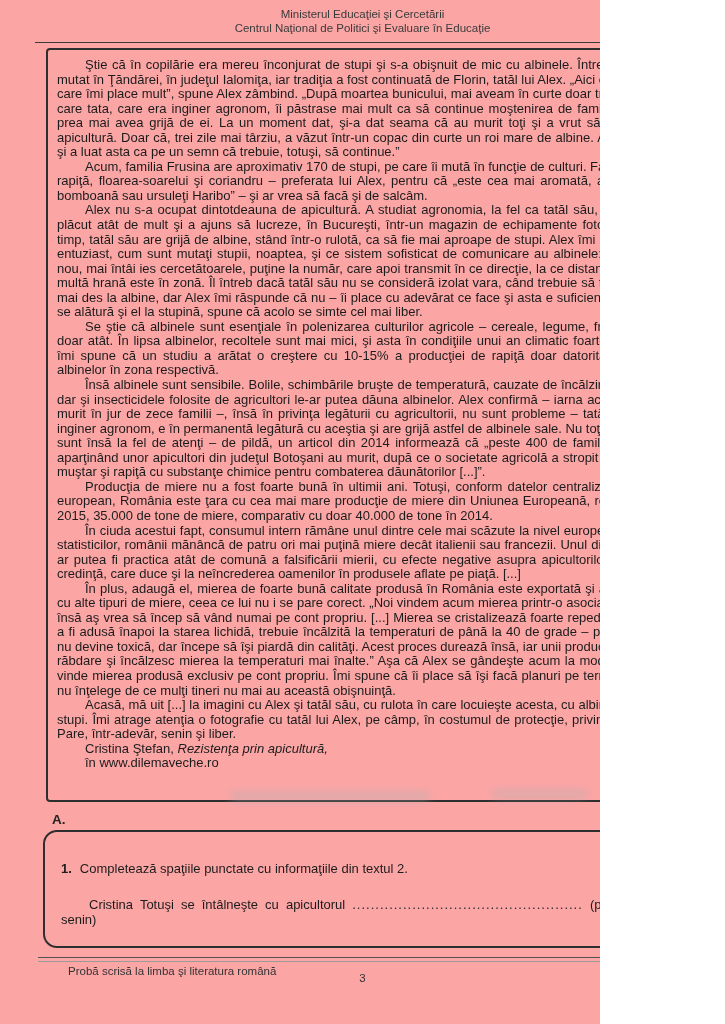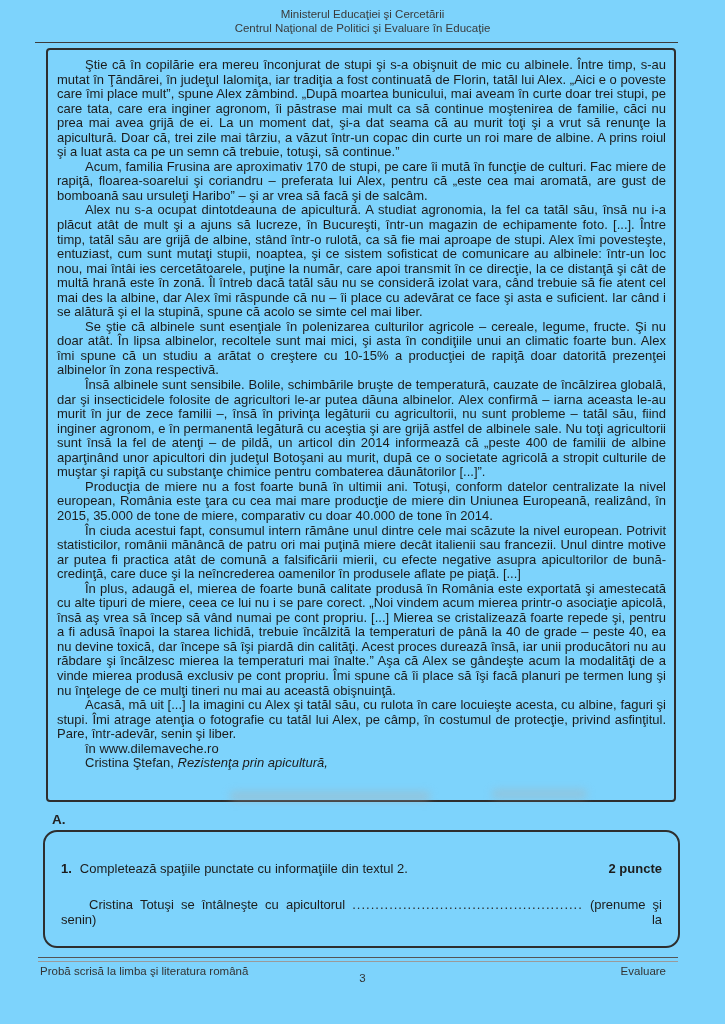--- a/index.html
+++ b/index.html
@@ -1,17 +1,17 @@
 <!DOCTYPE html>
 <html><head>
 <meta charset="utf-8">
 <style>
   html,body{margin:0;padding:0;background:#ffffff;}
   .page{
-    position:relative;width:725px;height:1024px;background:#7dd3fc;
+    position:relative;width:600px;height:1024px;background:#fca5a5;
     font-family:"Liberation Sans",sans-serif;color:#1e1e1e;overflow:hidden;
   }
   
   .doc-header{position:absolute;top:8px;left:0;width:725px;text-align:center;
     font-size:11.5px;line-height:13.5px;color:#3a3a3a;}
   .header-rule{position:absolute;top:42px;left:35px;width:643px;border-top:1.5px solid #3c3c3c;}
   
   .text-box{
     position:absolute;top:48px;left:46px;width:630px;height:754px;box-sizing:border-box;
     border:2px solid #2e2e2e;border-radius:4px;padding:8px 8px 4px 9px;overflow:hidden;
@@ -35,21 +35,21 @@
   .q-num{font-weight:bold;margin-right:8px;}
   .q-prompt{flex:1;margin-top:6px;}
   .q-points{font-weight:bold;margin-left:12px;white-space:nowrap;}
   .fill-line1{margin-top:21px;font-size:13px;line-height:15px;color:#1c1c1c;
     text-indent:28px;text-align:justify;text-align-last:justify;}
   .fill-line2{margin-top:17px;font-size:13px;line-height:15px;color:#1c1c1c;text-align:left;}
   .dots{letter-spacing:1px;color:#2a2a2a;}
   
   .footer-rule{position:absolute;top:957px;left:38px;width:640px;height:3px;
     border-top:1.5px solid #555;border-bottom:1px solid #9a9a9a;}
-  .doc-footer{position:absolute;top:965px;left:40px;width:626px;display:flex;
+  .doc-footer{position:absolute;top:965px;left:68px;width:626px;display:flex;
     justify-content:space-between;font-size:11.5px;color:#333;}
   .page-num{position:absolute;top:972px;left:0;width:725px;text-align:center;
     font-size:11.5px;color:#333;}
 </style>
 </head>
 <body>
 
 <div class="page">
 
   <div class="doc-header">
@@ -61,22 +61,22 @@
   <div class="text-box">
     <p>Ştie că în copilărie era mereu înconjurat de stupi şi s-a obişnuit de mic cu albinele. Între timp, s-au mutat în Ţăndărei, în judeţul Ialomiţa, iar tradiţia a fost continuată de Florin, tatăl lui Alex. „Aici e o poveste care îmi place mult”, spune Alex zâmbind. „După moartea bunicului, mai aveam în curte doar trei stupi, pe care tata, care era inginer agronom, îi păstrase mai mult ca să continue moştenirea de familie, căci nu prea mai avea grijă de ei. La un moment dat, şi-a dat seama că au murit toţi şi a vrut să renunţe la apicultură. Doar că, trei zile mai târziu, a văzut într-un copac din curte un roi mare de albine. A prins roiul şi a luat asta ca pe un semn că trebuie, totuşi, să continue.”</p>
     <p>Acum, familia Frusina are aproximativ 170 de stupi, pe care îi mută în funcţie de culturi. Fac miere de rapiţă, floarea-soarelui şi coriandru – preferata lui Alex, pentru că „este cea mai aromată, are gust de bomboană sau ursuleţi Haribo” – şi ar vrea să facă şi de salcâm.</p>
     <p>Alex nu s-a ocupat dintotdeauna de apicultură. A studiat agronomia, la fel ca tatăl său, însă nu i-a plăcut atât de mult şi a ajuns să lucreze, în Bucureşti, într-un magazin de echipamente foto. [...]. Între timp, tatăl său are grijă de albine, stând într-o rulotă, ca să fie mai aproape de stupi. Alex îmi povesteşte, entuziast, cum sunt mutaţi stupii, noaptea, şi ce sistem sofisticat de comunicare au albinele: într-un loc nou, mai întâi ies cercetătoarele, puţine la număr, care apoi transmit în ce direcţie, la ce distanţă şi cât de multă hrană este în zonă. Îl întreb dacă tatăl său nu se consideră izolat vara, când trebuie să fie atent cel mai des la albine, dar Alex îmi răspunde că nu – îi place cu adevărat ce face şi asta e suficient. Iar când i se alătură şi el la stupină, spune că acolo se simte cel mai liber.</p>
     <p>Se ştie că albinele sunt esenţiale în polenizarea culturilor agricole – cereale, legume, fructe. Şi nu doar atât. În lipsa albinelor, recoltele sunt mai mici, şi asta în condiţiile unui an climatic foarte bun. Alex îmi spune că un studiu a arătat o creştere cu 10-15% a producţiei de rapiţă doar datorită prezenţei albinelor în zona respectivă.</p>
     <p>Însă albinele sunt sensibile. Bolile, schimbările bruşte de temperatură, cauzate de încălzirea globală, dar şi insecticidele folosite de agricultori le-ar putea dăuna albinelor. Alex confirmă – iarna aceasta le-au murit în jur de zece familii –, însă în privinţa legăturii cu agricultorii, nu sunt probleme – tatăl său, fiind inginer agronom, e în permanentă legătură cu aceştia şi are grijă astfel de albinele sale. Nu toţi agricultorii sunt însă la fel de atenţi – de pildă, un articol din 2014 informează că „peste 400 de familii de albine aparţinând unor apicultori din judeţul Botoşani au murit, după ce o societate agricolă a stropit culturile de muştar şi rapiţă cu substanţe chimice pentru combaterea dăunătorilor [...]”.</p>
     <p>Producţia de miere nu a fost foarte bună în ultimii ani. Totuşi, conform datelor centralizate la nivel european, România este ţara cu cea mai mare producţie de miere din Uniunea Europeană, realizând, în 2015, 35.000 de tone de miere, comparativ cu doar 40.000 de tone în 2014.</p>
     <p>În ciuda acestui fapt, consumul intern rămâne unul dintre cele mai scăzute la nivel european. Potrivit statisticilor, românii mănâncă de patru ori mai puţină miere decât italienii sau francezii. Unul dintre motive ar putea fi practica atât de comună a falsificării mierii, cu efecte negative asupra apicultorilor de bună-credinţă, care duce şi la neîncrederea oamenilor în produsele aflate pe piaţă. [...]</p>
     <p>În plus, adaugă el, mierea de foarte bună calitate produsă în România este exportată şi amestecată cu alte tipuri de miere, ceea ce lui nu i se pare corect. „Noi vindem acum mierea printr-o asociaţie apicolă, însă aş vrea să încep să vând numai pe cont propriu. [...] Mierea se cristalizează foarte repede şi, pentru a fi adusă înapoi la starea lichidă, trebuie încălzită la temperaturi de până la 40 de grade – peste 40, ea nu devine toxică, dar începe să îşi piardă din calităţi. Acest proces durează însă, iar unii producători nu au răbdare şi încălzesc mierea la temperaturi mai înalte.” Aşa că Alex se gândeşte acum la modalităţi de a vinde mierea produsă exclusiv pe cont propriu. Îmi spune că îi place să îşi facă planuri pe termen lung şi nu înţelege de ce mulţi tineri nu mai au această obişnuinţă.</p>
     <p>Acasă, mă uit [...] la imagini cu Alex şi tatăl său, cu rulota în care locuieşte acesta, cu albine, faguri şi stupi. Îmi atrage atenţia o fotografie cu tatăl lui Alex, pe câmp, în costumul de protecţie, privind asfinţitul. Pare, într-adevăr, senin şi liber.</p>
+    <p class="attribution"><span>Cristina Ştefan, </span><em>Rezistenţa prin apicultură,</em></p>
     <p class="attribution">în www.dilemaveche.ro</p>
-    <p class="attribution"><span>Cristina Ştefan, </span><em>Rezistenţa prin apicultură,</em></p>
   </div>
 
   <div class="smudge s1"></div>
   <div class="smudge s2"></div>
 
   <div class="section-label">A.</div>
 
   <div class="question-box">
     <div class="q-row">
       <span class="q-num">1.</span>

